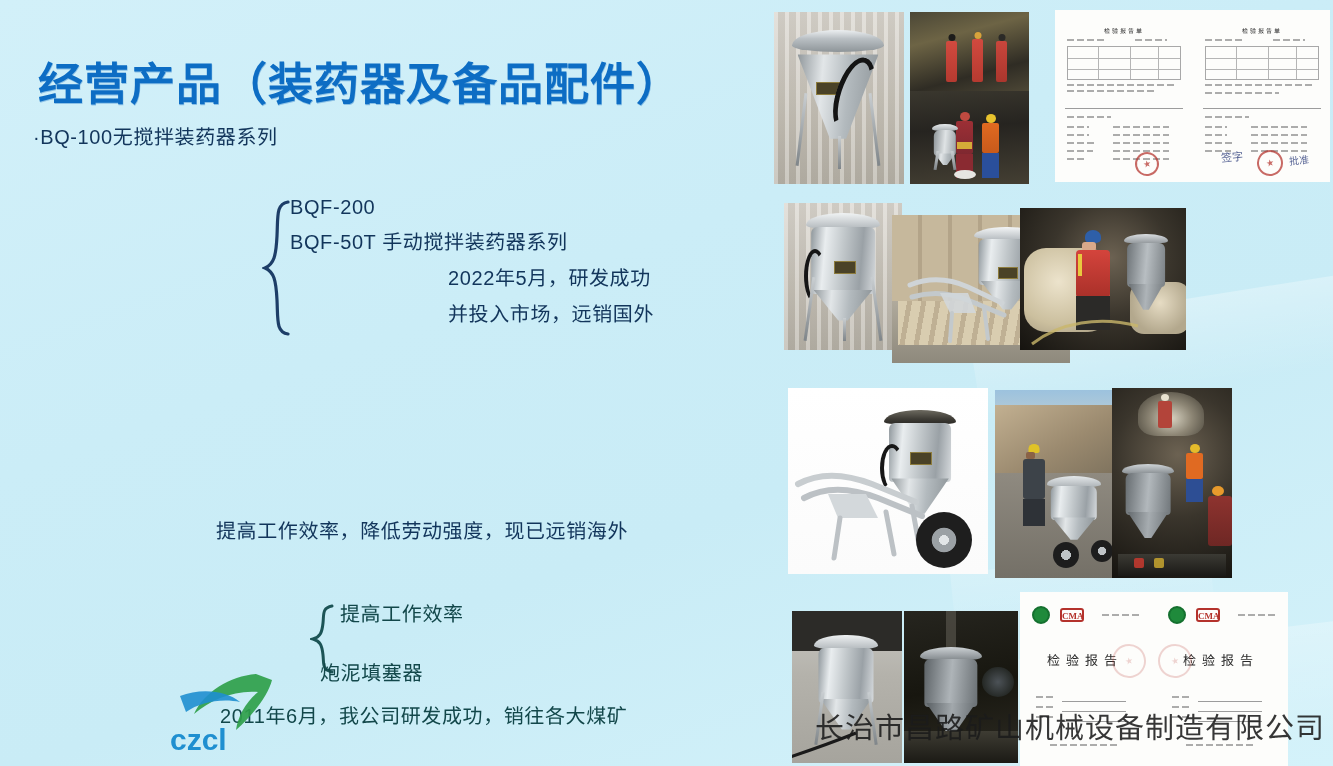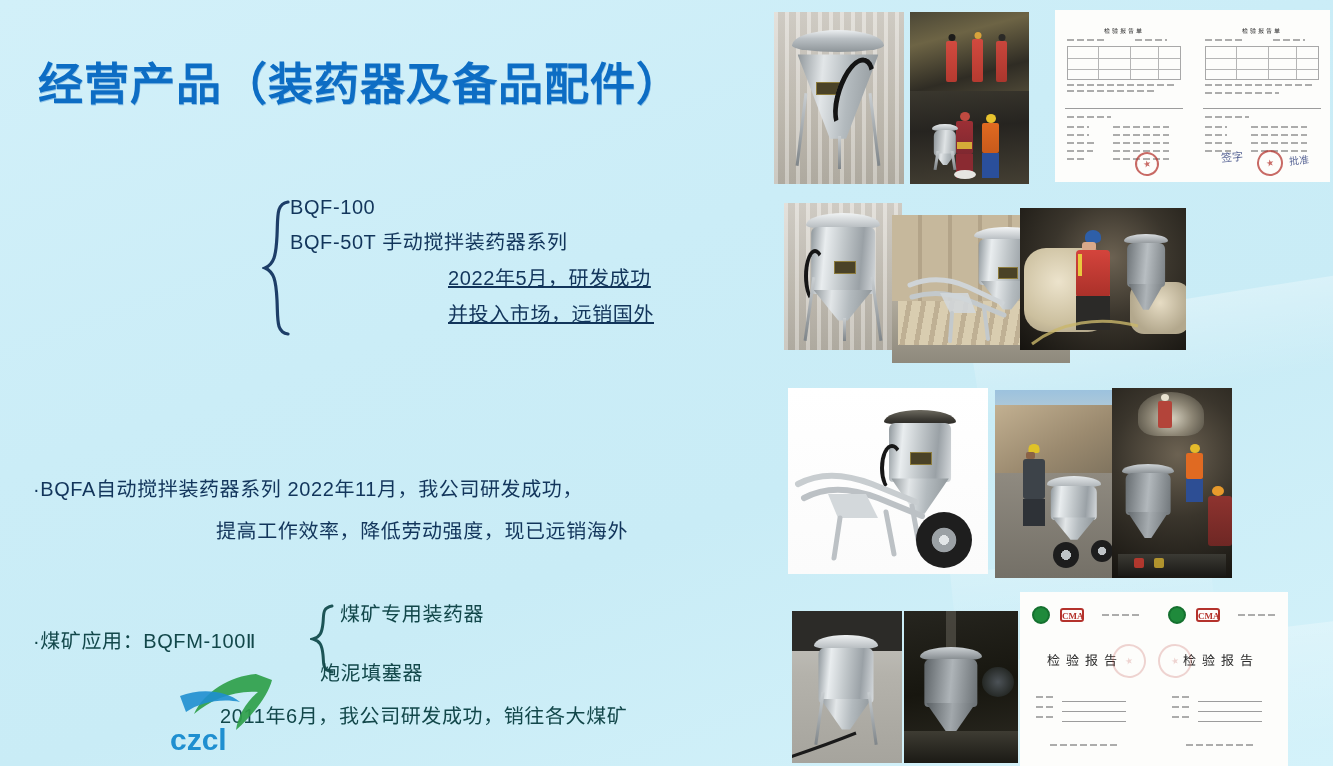--- a/index.html
+++ b/index.html
@@ -77,21 +77,21 @@
 
   
   #bullet-bq100 { left: 33px; top: 121px; }
 
   
   #label-manual { left: 33px; top: 264px; }
 
   #list-manual { position: absolute; left: 290px; top: 196px; }
   #list-manual .body-line { position: relative; left: 0; top: 0; display: block; margin-bottom: 7px; }
   #list-manual .indent-1 { padding-left: 122px; }
-  #list-manual .indent-2 { padding-left: 158px; text-decoration: underline; }
+  #list-manual .indent-2 { padding-left: 158px; }
 
   
   #brace-manual {
     position: absolute;
     left: 262px;
     top: 200px;
     width: 30px;
     height: 136px;
     color: #1d3e68;
   }
@@ -301,43 +301,42 @@
 <div id="slide">
 
   <div class="bg-band b1"></div>
   <div class="bg-band b2"></div>
   <div class="bg-band b3"></div>
 
   <div id="left-col">
 
     <div id="page-title">经营产品（装药器及备品配件）</div>
 
+    <div class="body-line" id="bullet-bq100">·BQ-100无搅拌装药器系列</div>
 
 
     <svg id="brace-manual" viewBox="0 0 30 136" preserveAspectRatio="none">
       <path d="M26 2 C14 4, 16 16, 15 36 C14 56, 12 64, 3 68 C12 72, 14 80, 15 100 C16 120, 14 132, 26 134" fill="none" stroke="#1d3e68" stroke-width="3.2" stroke-linecap="round"></path>
     </svg>
 
     <div id="list-manual">
-      <div class="body-line">BQF-100</div>
+      <div class="body-line">BQF-200</div>
       <div class="body-line">BQF-50T 手动搅拌装药器系列</div>
       <div class="body-line indent-2">2022年5月，研发成功</div>
       <div class="body-line indent-2">并投入市场，远销国外</div>
     </div>
 
-    <div class="body-line" id="bullet-bqfa">·BQFA自动搅拌装药器系列  2022年11月，我公司研发成功，</div>
     <div class="body-line" id="bqfa-line2">提高工作效率，降低劳动强度，现已远销海外</div>
 
-    <div class="body-line teal" id="label-coal">·煤矿应用：BQFM-100Ⅱ</div>
 
     <svg id="brace-coal" viewBox="0 0 26 70" preserveAspectRatio="none">
       <path d="M22 2 C12 4, 14 10, 13 19 C12 29, 10 33, 3 35 C10 37, 12 41, 13 51 C14 60, 12 66, 22 68" fill="none" stroke="#1c5456" stroke-width="3" stroke-linecap="round"></path>
     </svg>
 
-    <div class="body-line teal" id="coal-item-1">煤矿专用装药器</div>
+    <div class="body-line teal" id="coal-item-1">提高工作效率</div>
     <div class="body-line teal" id="coal-item-2">炮泥填塞器</div>
     <div class="body-line teal" id="coal-line-3">2011年6月，我公司研发成功，销往各大煤矿</div>
   </div>
 
   <div id="collage">
 
     <div class="photo" style="left:4px; top:12px; width:130px; height:172px;">
       <div class="ph-inner wallbg stripes"></div>
       <div class="pot" style="left:18px; top:18px; width:92px; height:136px;">
         <div class="lid" style="background:linear-gradient(180deg,#eceff1 0%,#b9bfc3 40%,#8e9599 100%);"></div>
@@ -658,13 +657,16 @@
       </div>
     </div>
   </div>
 
   <svg id="logo-mark" viewBox="0 0 150 92">
     <path d="M96 8 C70 10, 44 26, 34 48 C50 34, 74 24, 98 26 C86 36, 78 50, 76 64 C92 50, 108 30, 112 14 Z" fill="#2f9f4a" opacity=".92"></path>
     <path d="M20 30 C40 22, 66 24, 80 36 C62 32, 40 36, 26 46 Z" fill="#1f8fd0" opacity=".9"></path>
     <text x="10" y="84" font-family="Liberation Sans, sans-serif" font-size="30" font-weight="bold" fill="#1f8fd0">czcl</text>
   </svg>
 
+  <div id="watermark">
+    <span id="watermark-text">长治市昌路矿山机械设备制造有限公司</span>
+  </div>
 </div>
 
 </body></html>

